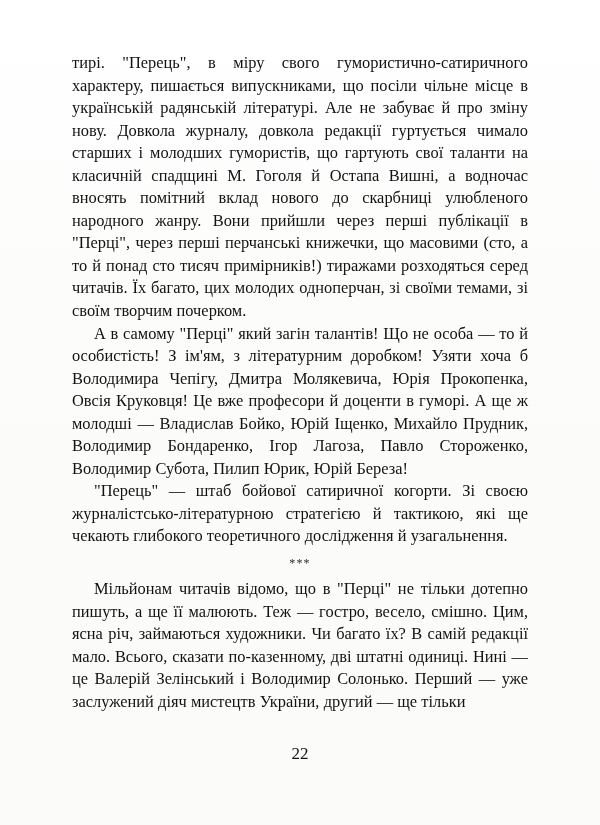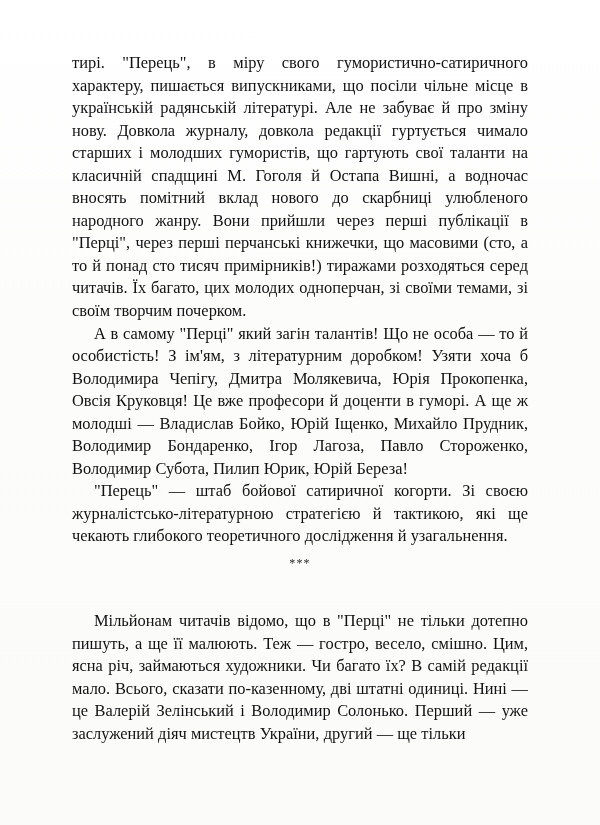--- a/index.html
+++ b/index.html
@@ -44,21 +44,20 @@
     font-size: 16.4px;
     line-height: 22.55px;
     letter-spacing: 0.0px;
     word-spacing: 0.1px;
     -webkit-font-smoothing: antialiased;
     color: #121212;
   }
 
   .para.indent {
     text-indent: 22px;
-    margin-top: 32px;
   }
 
   .para + .para {
     margin-top: 0;
   }
 
   .divider {
     margin: 0;
     text-align: center;
     font-size: 12px;
@@ -92,14 +91,15 @@
     <p class="para indent">А в самому "Перці" який загін талантів! Що не особа — то й особистість! З ім'ям, з літературним доробком! Узяти хоча б Володимира Чепігу, Дмитра Молякевича, Юрія Прокопенка, Овсія Круковця! Це вже професори й доценти в гуморі. А ще ж молодші — Владислав Бойко, Юрій Іщенко, Михайло Прудник, Володимир Бондаренко, Ігор Лагоза, Павло Стороженко, Володимир Субота, Пилип Юрик, Юрій Береза!</p>
 
     <p class="para indent">"Перець" — штаб бойової сатиричної когорти. Зі своєю журналістсько-літературною стратегією й тактикою, які ще чекають глибокого теоретичного дослідження й узагальнення.</p>
 
     <div class="divider">***</div>
 
     <p class="para indent">Мільйонам читачів відомо, що в "Перці" не тільки дотепно пишуть, а ще її малюють. Теж — гостро, весело, смішно. Цим, ясна річ, займаються художники. Чи багато їх? В самій редакції мало. Всього, сказати по-казенному, дві штатні одиниці. Нині — це Валерій Зелінський і Володимир Солонько. Перший — уже заслужений діяч мистецтв України,  другий — ще тільки</p>
 
   </div>
 
+  <div class="folio">22</div>
 
 </div>
 
 </body></html>

